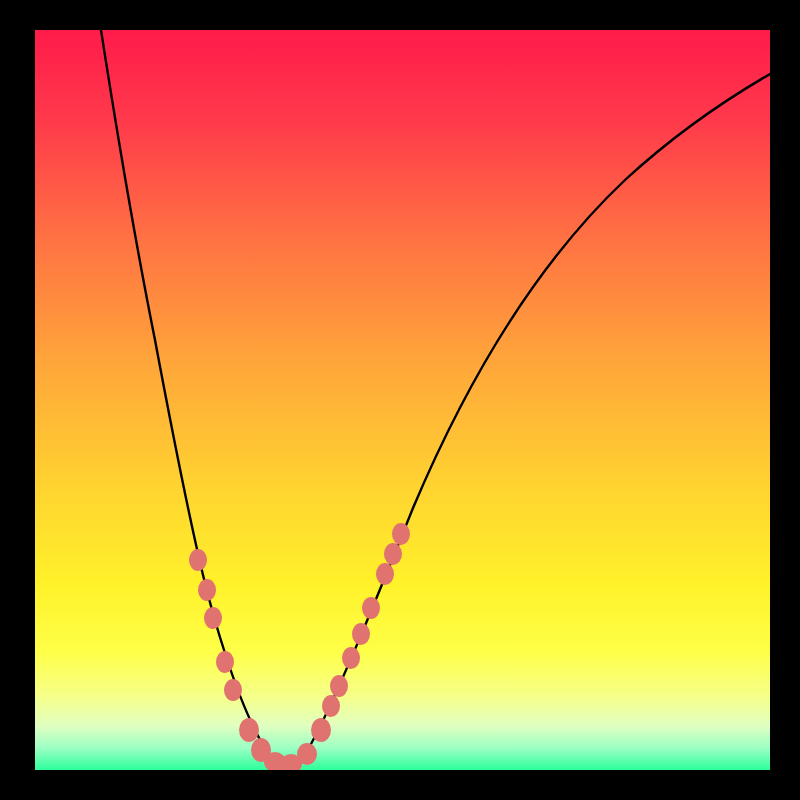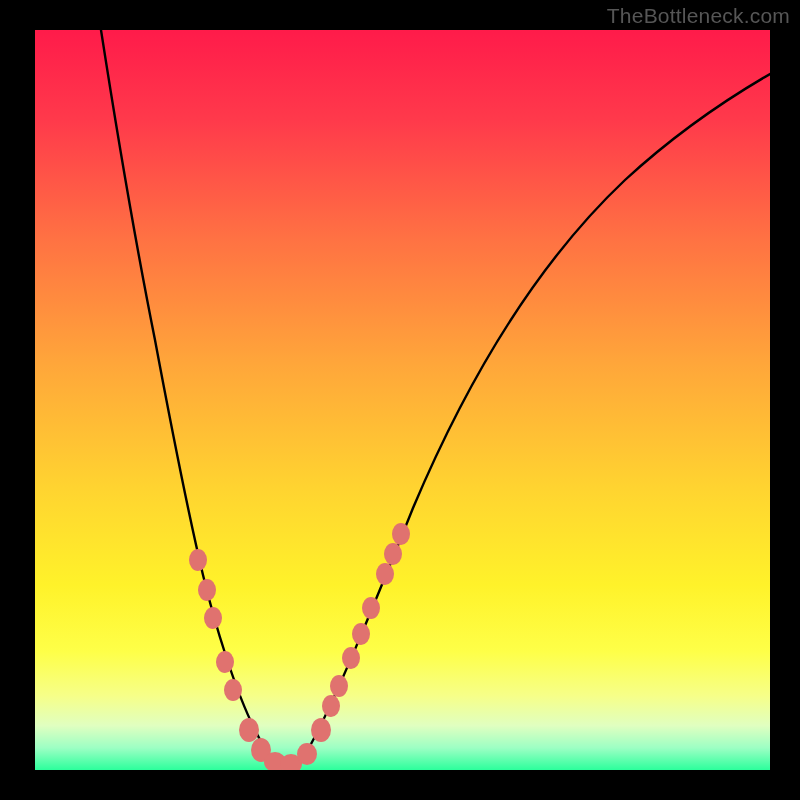--- a/index.html
+++ b/index.html
@@ -38,21 +38,20 @@
     position: absolute;
     inset: 0;
     width: 100%;
     height: 100%;
   }
 </style>
 </head>
 <body>
 <div class="container">
 
-  <div class="watermark">TheBottleneck.com</div>
 
   <div class="plot-area">
     <svg class="gradient-bg" viewBox="0 0 735 740" preserveAspectRatio="none">
       <defs>
         <linearGradient id="bg" x1="0" y1="0" x2="0" y2="1">
           <stop offset="0%" stop-color="#ff1b4a"></stop>
           <stop offset="12%" stop-color="#ff394b"></stop>
           <stop offset="28%" stop-color="#ff7143"></stop>
           <stop offset="45%" stop-color="#ffa63a"></stop>
           <stop offset="62%" stop-color="#ffd430"></stop>

